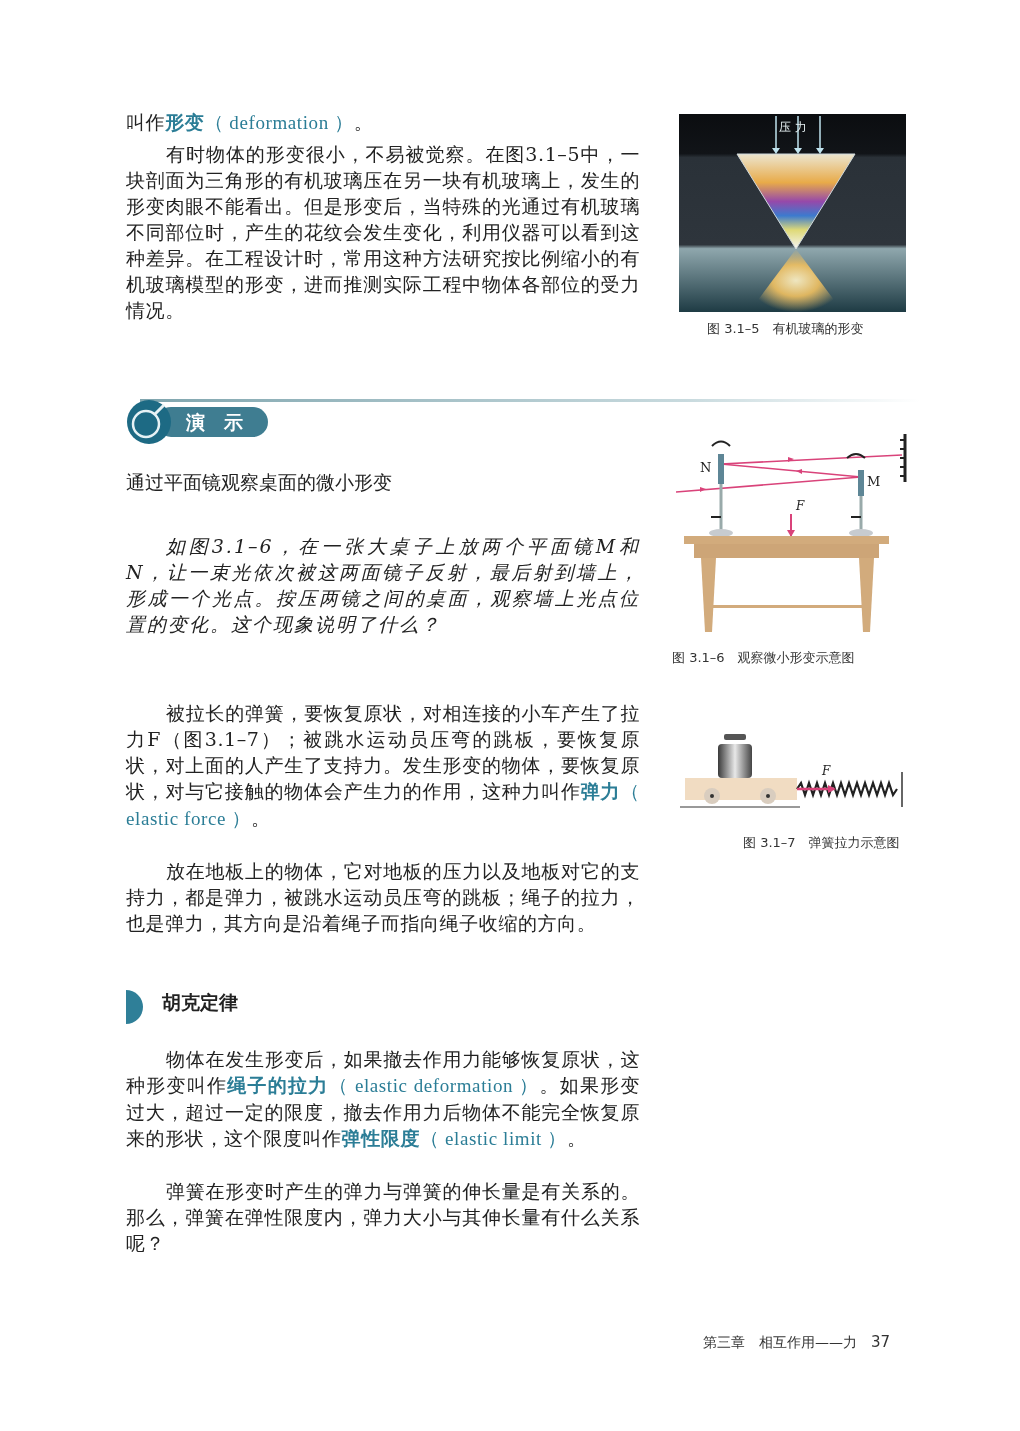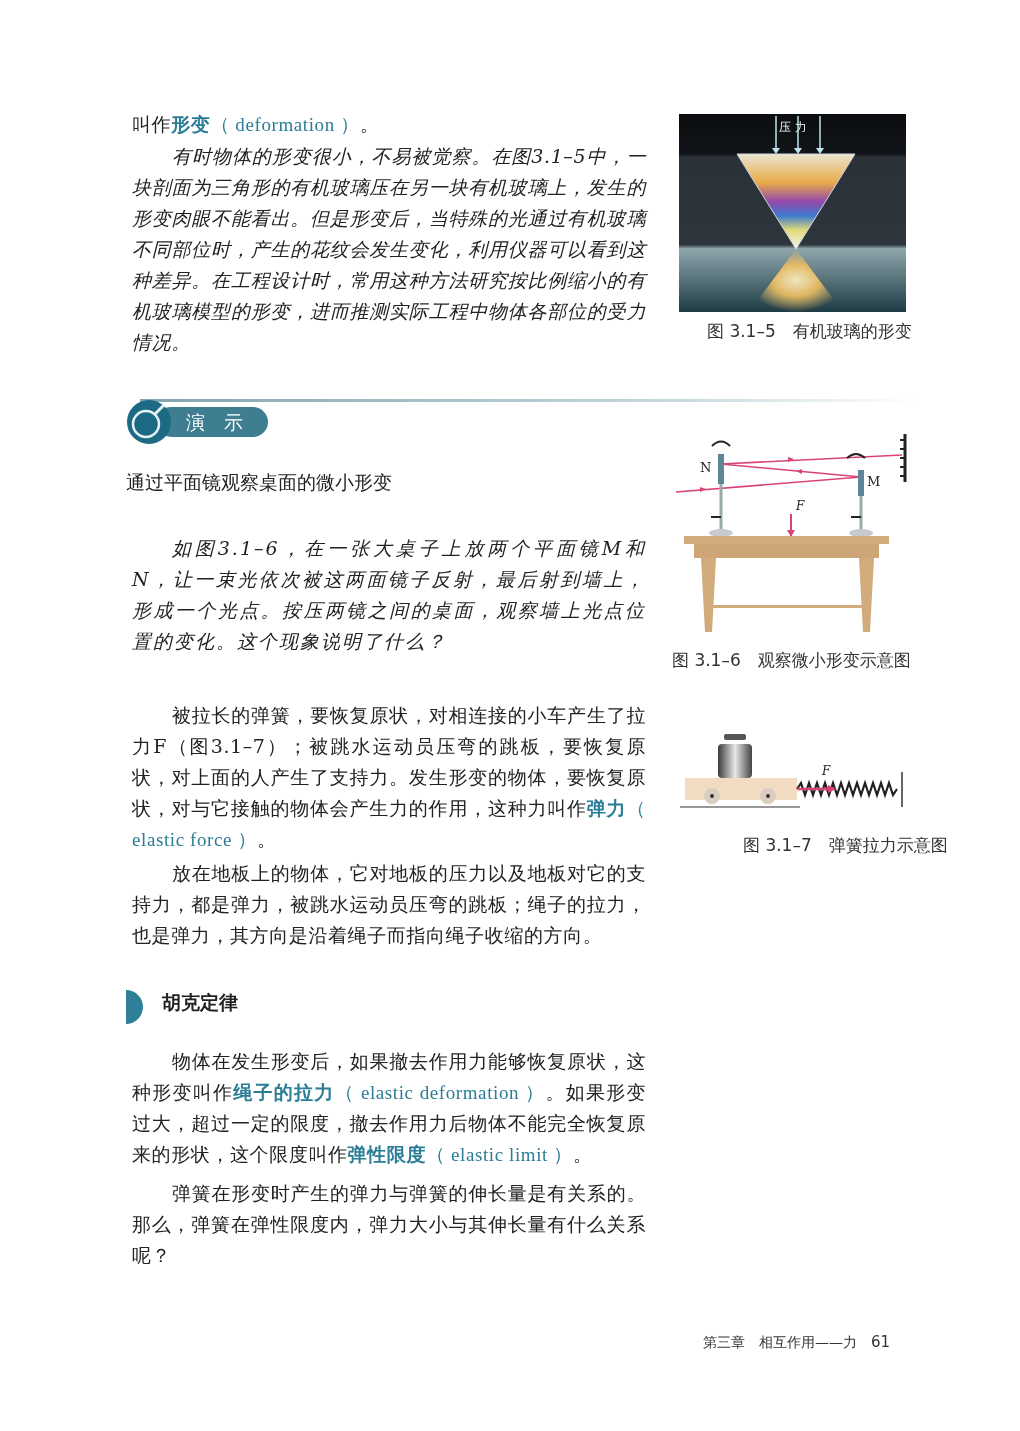--- a/index.html
+++ b/index.html
@@ -1,36 +1,36 @@
 <!DOCTYPE html>
 <html><head>
 <meta charset="utf-8">
 <style>
   html,body{margin:0;padding:0;background:#fff;}
   body{width:1020px;height:1431px;position:relative;overflow:hidden;
        font-family:"DejaVu Serif","Liberation Serif",serif;color:#222;}
   .abs{position:absolute;}
-  .para{position:absolute;left:132px;width:514px;font-size:19px;line-height:31px;
+  .para{position:absolute;left:126px;width:514px;font-size:19px;line-height:26px;
         letter-spacing:0.6px;text-align:justify;text-align-last:left;}
   .indent{text-indent:40px;}
   .term{color:#2b7d96;font-family:"DejaVu Sans","Liberation Sans",sans-serif;font-weight:bold;}
   .en{color:#2b7d96;font-family:"Liberation Serif",serif;font-size:19px;}
-  .caption{position:absolute;font-size:17px;color:#333;font-family:"DejaVu Sans","Liberation Sans",sans-serif;white-space:nowrap;}
+  .caption{position:absolute;font-size:13px;color:#333;font-family:"DejaVu Sans","Liberation Sans",sans-serif;white-space:nowrap;}
   .demo-title{position:absolute;left:126px;width:400px;text-align:left;top:470px;font-size:19px;}
   .footer{position:absolute;left:703px;top:1333px;font-size:14px;font-family:"DejaVu Sans","Liberation Sans",sans-serif;color:#333;}
   .footer .num{margin-left:14px;font-size:15px;}
 </style>
 </head>
 <body>
 
 <div class="para" style="top:109px;">
   <span>叫作</span><span class="term">形变</span><span class="en">（ deformation ）</span><span>。</span>
 </div>
 
-<div class="para indent" style="top:141px;font-style:italic;">有时物体的形变很小，不易被觉察。在图3.1–5中，一块剖面为三角形的有机玻璃压在另一块有机玻璃上，发生的形变肉眼不能看出。但是形变后，当特殊的光通过有机玻璃不同部位时，产生的花纹会发生变化，利用仪器可以看到这种差异。在工程设计时，常用这种方法研究按比例缩小的有机玻璃模型的形变，进而推测实际工程中物体各部位的受力情况。</div>
+<div class="para indent" style="top:141px;">有时物体的形变很小，不易被觉察。在图3.1–5中，一块剖面为三角形的有机玻璃压在另一块有机玻璃上，发生的形变肉眼不能看出。但是形变后，当特殊的光通过有机玻璃不同部位时，产生的花纹会发生变化，利用仪器可以看到这种差异。在工程设计时，常用这种方法研究按比例缩小的有机玻璃模型的形变，进而推测实际工程中物体各部位的受力情况。</div>
 
 <div class="abs" style="left:679px;top:114px;width:228px;height:198px;">
   <svg width="227" height="198" viewBox="0 0 227 198">
     <defs>
       <linearGradient id="bg1" x1="0" y1="0" x2="0" y2="1">
         <stop offset="0" stop-color="#0b0d10"></stop>
           <stop offset="0.2" stop-color="#111418"></stop>
         <stop offset="0.22" stop-color="#2a3138"></stop>
           <stop offset="0.66" stop-color="#2e353c"></stop>
         <stop offset="0.68" stop-color="#8fa7ad"></stop>
@@ -66,21 +66,21 @@
 <div class="caption" style="left:707px;top:320px;">图 3.1–5　有机玻璃的形变</div>
 
 <div class="abs" style="left:140px;top:399px;width:780px;height:3px;background:linear-gradient(to right,#7fa5ae,#c8dade 70%,#fff);"></div>
 <div class="abs" style="left:126px;top:400px;">
   <svg width="150" height="45" viewBox="0 0 150 45">
     <rect x="30" y="7" width="112" height="30" rx="15" fill="#3f7d91"></rect>
     <circle cx="23" cy="22" r="22" fill="#1d6a84"></circle>
     <circle cx="20" cy="24" r="13" fill="none" stroke="#e6f2f5" stroke-width="2.5"></circle>
     <line x1="29" y1="14" x2="38" y2="5" stroke="#e6f2f5" stroke-width="3"></line>
   </svg>
-  <div class="abs" style="left:60px;top:10px;color:#fff;font-size:19px;font-family:'DejaVu Sans',sans-serif;font-weight:normal;white-space:nowrap;">演　示</div>
+  <div class="abs" style="left:60px;top:10px;color:#fff;font-size:19px;font-family:'DejaVu Sans',sans-serif;font-weight:bold;white-space:nowrap;">演　示</div>
 </div>
 
 <div class="demo-title">通过平面镜观察桌面的微小形变</div>
 <div class="para indent" style="top:533px;letter-spacing:2px;font-style:italic;">如图3.1–6，在一张大桌子上放两个平面镜M和N，让一束光依次被这两面镜子反射，最后射到墙上，形成一个光点。按压两镜之间的桌面，观察墙上光点位置的变化。这个现象说明了什么？</div>
 
 <div class="abs" style="left:676px;top:432px;width:235px;height:205px;">
   <svg width="235" height="205" viewBox="0 0 235 205">
 
     <line x1="229" y1="2" x2="229" y2="50" stroke="#222" stroke-width="3"></line>
     <g stroke="#222" stroke-width="2">
@@ -159,14 +159,14 @@
 
 <div class="abs" style="left:126px;top:990px;width:17px;height:34px;background:#2f7f98;border-radius:0 17px 17px 0;"></div>
 <div class="abs" style="left:162px;top:990px;font-size:19px;font-weight:bold;font-family:'DejaVu Sans','Liberation Sans',sans-serif;color:#222;">胡克定律</div>
 
 <div class="para indent" style="top:1046px;">
   <span>物体在发生形变后，如果撤去作用力能够恢复原状，这种形变叫作</span><span class="term">绳子的拉力</span><span class="en">（ elastic deformation ）</span><span>。如果形变过大，超过一定的限度，撤去作用力后物体不能完全恢复原来的形状，这个限度叫作</span><span class="term">弹性限度</span><span class="en">（ elastic limit ）</span><span>。</span>
 </div>
 <div class="para indent" style="top:1178px;">弹簧在形变时产生的弹力与弹簧的伸长量是有关系的。那么，弹簧在弹性限度内，弹力大小与其伸长量有什么关系呢？</div>
 
 <div class="footer">
-  <span>第三章　相互作用——力</span><span class="num">61</span>
+  <span>第三章　相互作用——力</span><span class="num">37</span>
 </div>
 
 </body></html>

